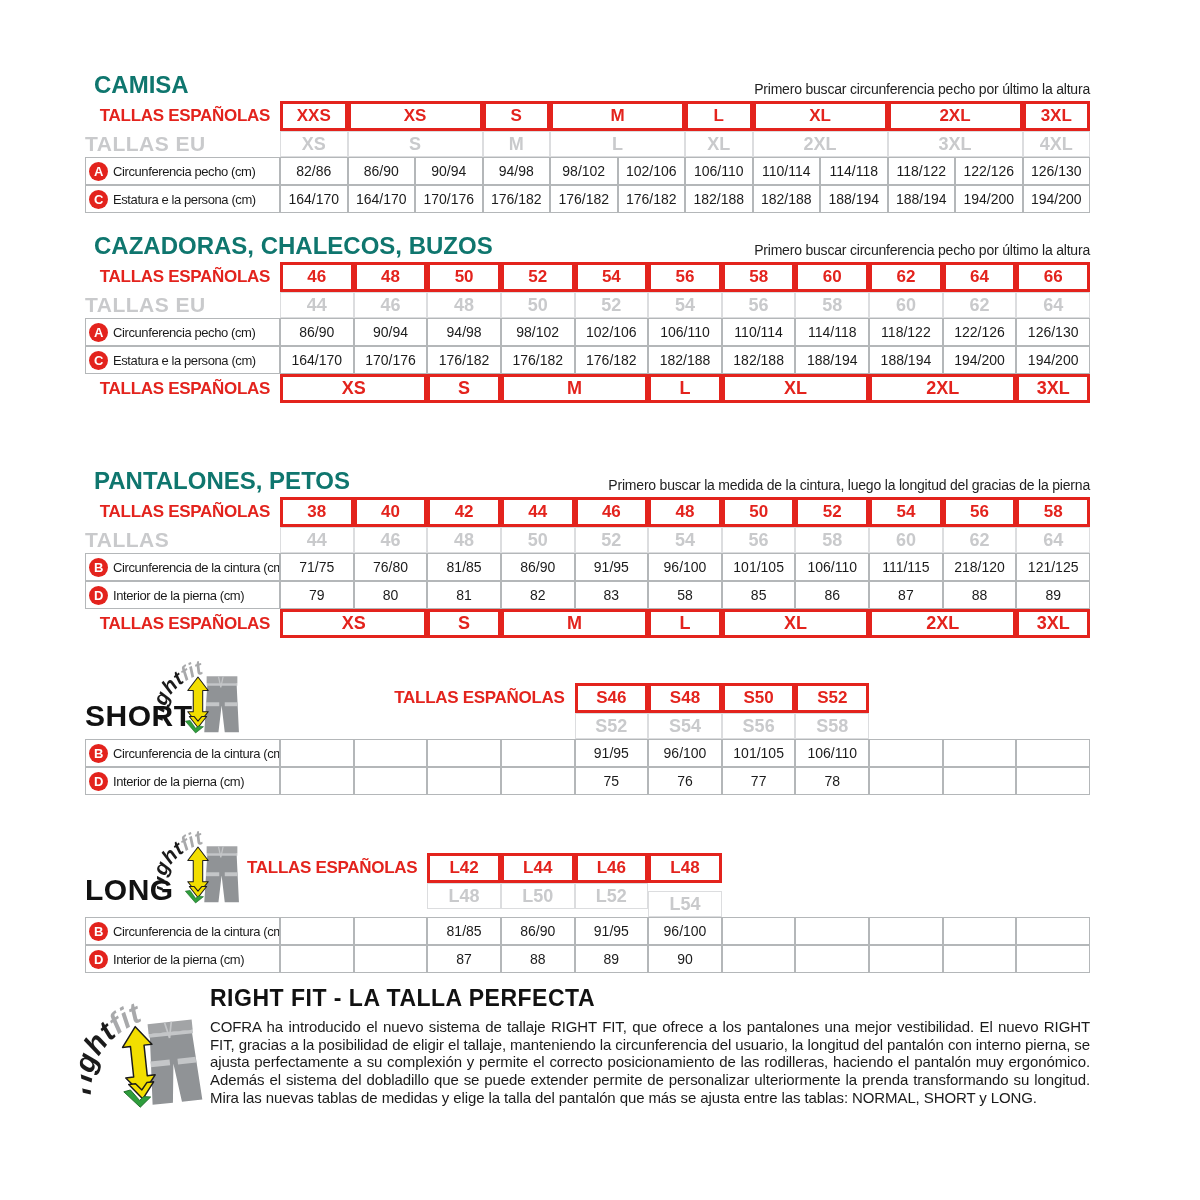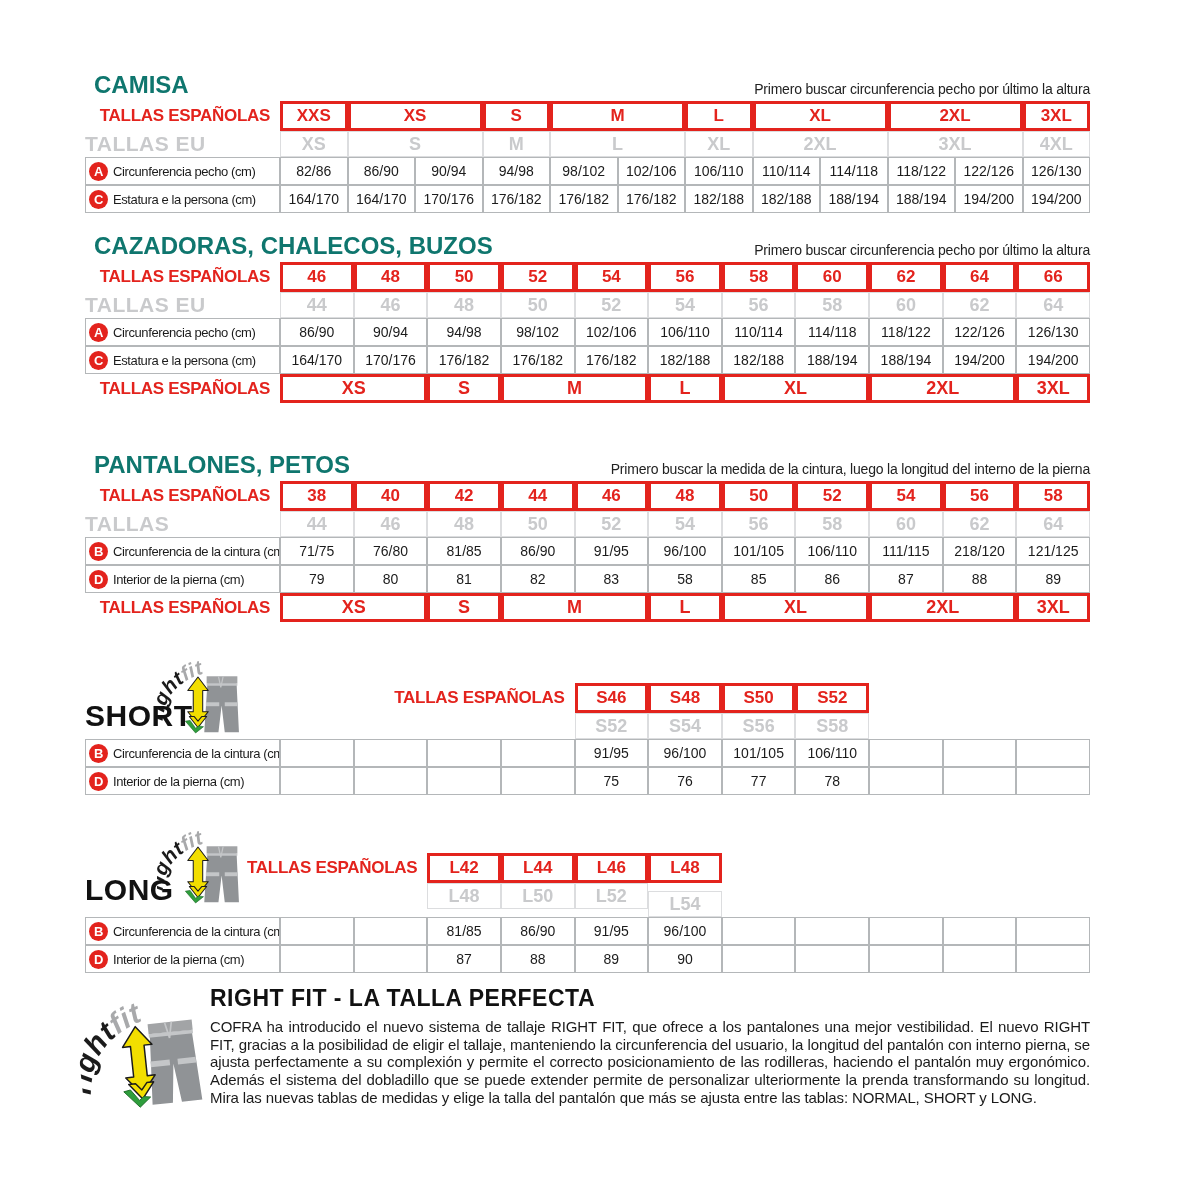--- a/index.html
+++ b/index.html
@@ -157,24 +157,24 @@
         <div class="c bottom-size" style="grid-area: 5 / 2 / auto / span 2;">XS</div>
         <div class="c bottom-size" style="grid-area: 5 / 4 / auto / span 1;">S</div>
         <div class="c bottom-size" style="grid-area: 5 / 5 / auto / span 2;">M</div>
         <div class="c bottom-size" style="grid-area: 5 / 7 / auto / span 1;">L</div>
         <div class="c bottom-size" style="grid-area: 5 / 8 / auto / span 2;">XL</div>
         <div class="c bottom-size" style="grid-area: 5 / 10 / auto / span 2;">2XL</div>
         <div class="c bottom-size" style="grid-area: 5 / 12 / auto / span 1;">3XL</div>
       </div>
   </section>
 
-  <section class="sec" style="top:452px">
+  <section class="sec" style="top:468px">
     <div class="sec-head">
       <h2 class="title">PANTALONES, PETOS</h2>
-      <div class="note">Primero buscar la medida de la cintura, luego la longitud del interno de la pierna</div>
+      <div class="note">Primero buscar la medida de la cintura, luego la longitud del gracias de la pierna</div>
     </div>
     <div class="tbl" style="grid-template-columns: 195px repeat(11, 1fr);">
         <div class="c es-label" style="grid-area: 1 / 1 / auto / 2;">TALLAS ESPAÑOLAS</div>
         <div class="c es-size" style="grid-area: 1 / 2 / auto / span 1;">38</div>
         <div class="c es-size" style="grid-area: 1 / 3 / auto / span 1;">40</div>
         <div class="c es-size" style="grid-area: 1 / 4 / auto / span 1;">42</div>
         <div class="c es-size" style="grid-area: 1 / 5 / auto / span 1;">44</div>
         <div class="c es-size" style="grid-area: 1 / 6 / auto / span 1;">46</div>
         <div class="c es-size" style="grid-area: 1 / 7 / auto / span 1;">48</div>
         <div class="c es-size" style="grid-area: 1 / 8 / auto / span 1;">50</div>

